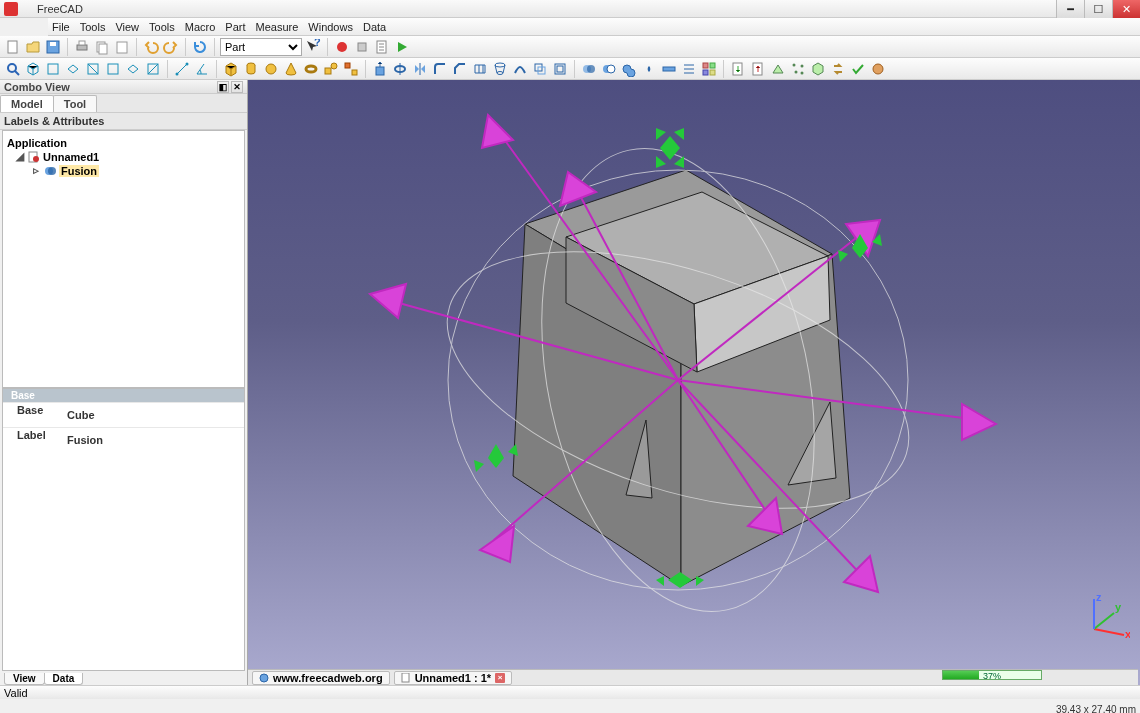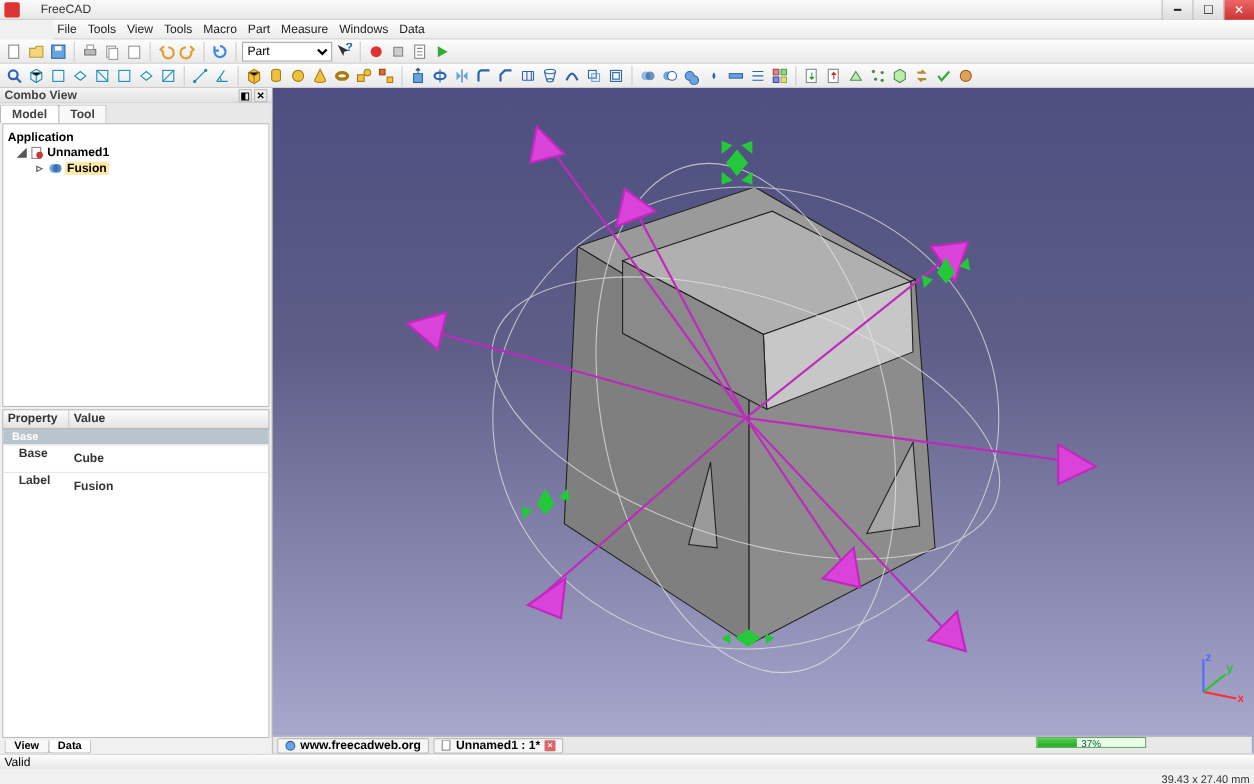--- a/index.html
+++ b/index.html
@@ -421,20 +421,21 @@
       <span class="ttl">Combo View</span>
       <div class="ctl">
           <span>◧</span>
           <span>✕</span>
         </div>
     </div>
     <div class="tabs">
       <div class="tab active">Model</div>
       <div class="tab">Tool</div>
     </div>
+    <div class="tree-hdr">Labels &amp; Attributes</div>
     <div class="tree">
       <div class="tree-row">
           <span class="lbl">Application</span>
         </div>
       <div class="tree-row" style="padding-left:10px">
         <span class="arrow">◢</span>
         <svg width="12" height="12">
             <rect x="1" y="1" width="8" height="10" fill="#fff" stroke="#888"></rect>
             <circle cx="8" cy="8" r="3" fill="#c33"></circle>
           </svg>
@@ -443,24 +444,20 @@
       <div class="tree-row sel" style="padding-left:26px">
         <span class="arrow">▹</span>
         <svg width="12" height="12">
             <circle cx="5" cy="6" r="4" fill="#6aa3e0"></circle>
             <circle cx="8" cy="6" r="4" fill="#2c66a8" opacity=".8"></circle>
           </svg>
         <span class="lbl">Fusion</span>
       </div>
     </div>
 
-    <div class="prop-hdr">
-      <div class="c1">Property</div>
-      <div>Value</div>
-    </div>
     <div class="prop-tbl">
       <div class="grp">Base</div>
       <div class="row">
           <div class="c1">Base</div>
           <div class="c2">Cube</div>
         </div>
       <div class="row">
           <div class="c1">Label</div>
           <div class="c2">Fusion</div>
         </div>

